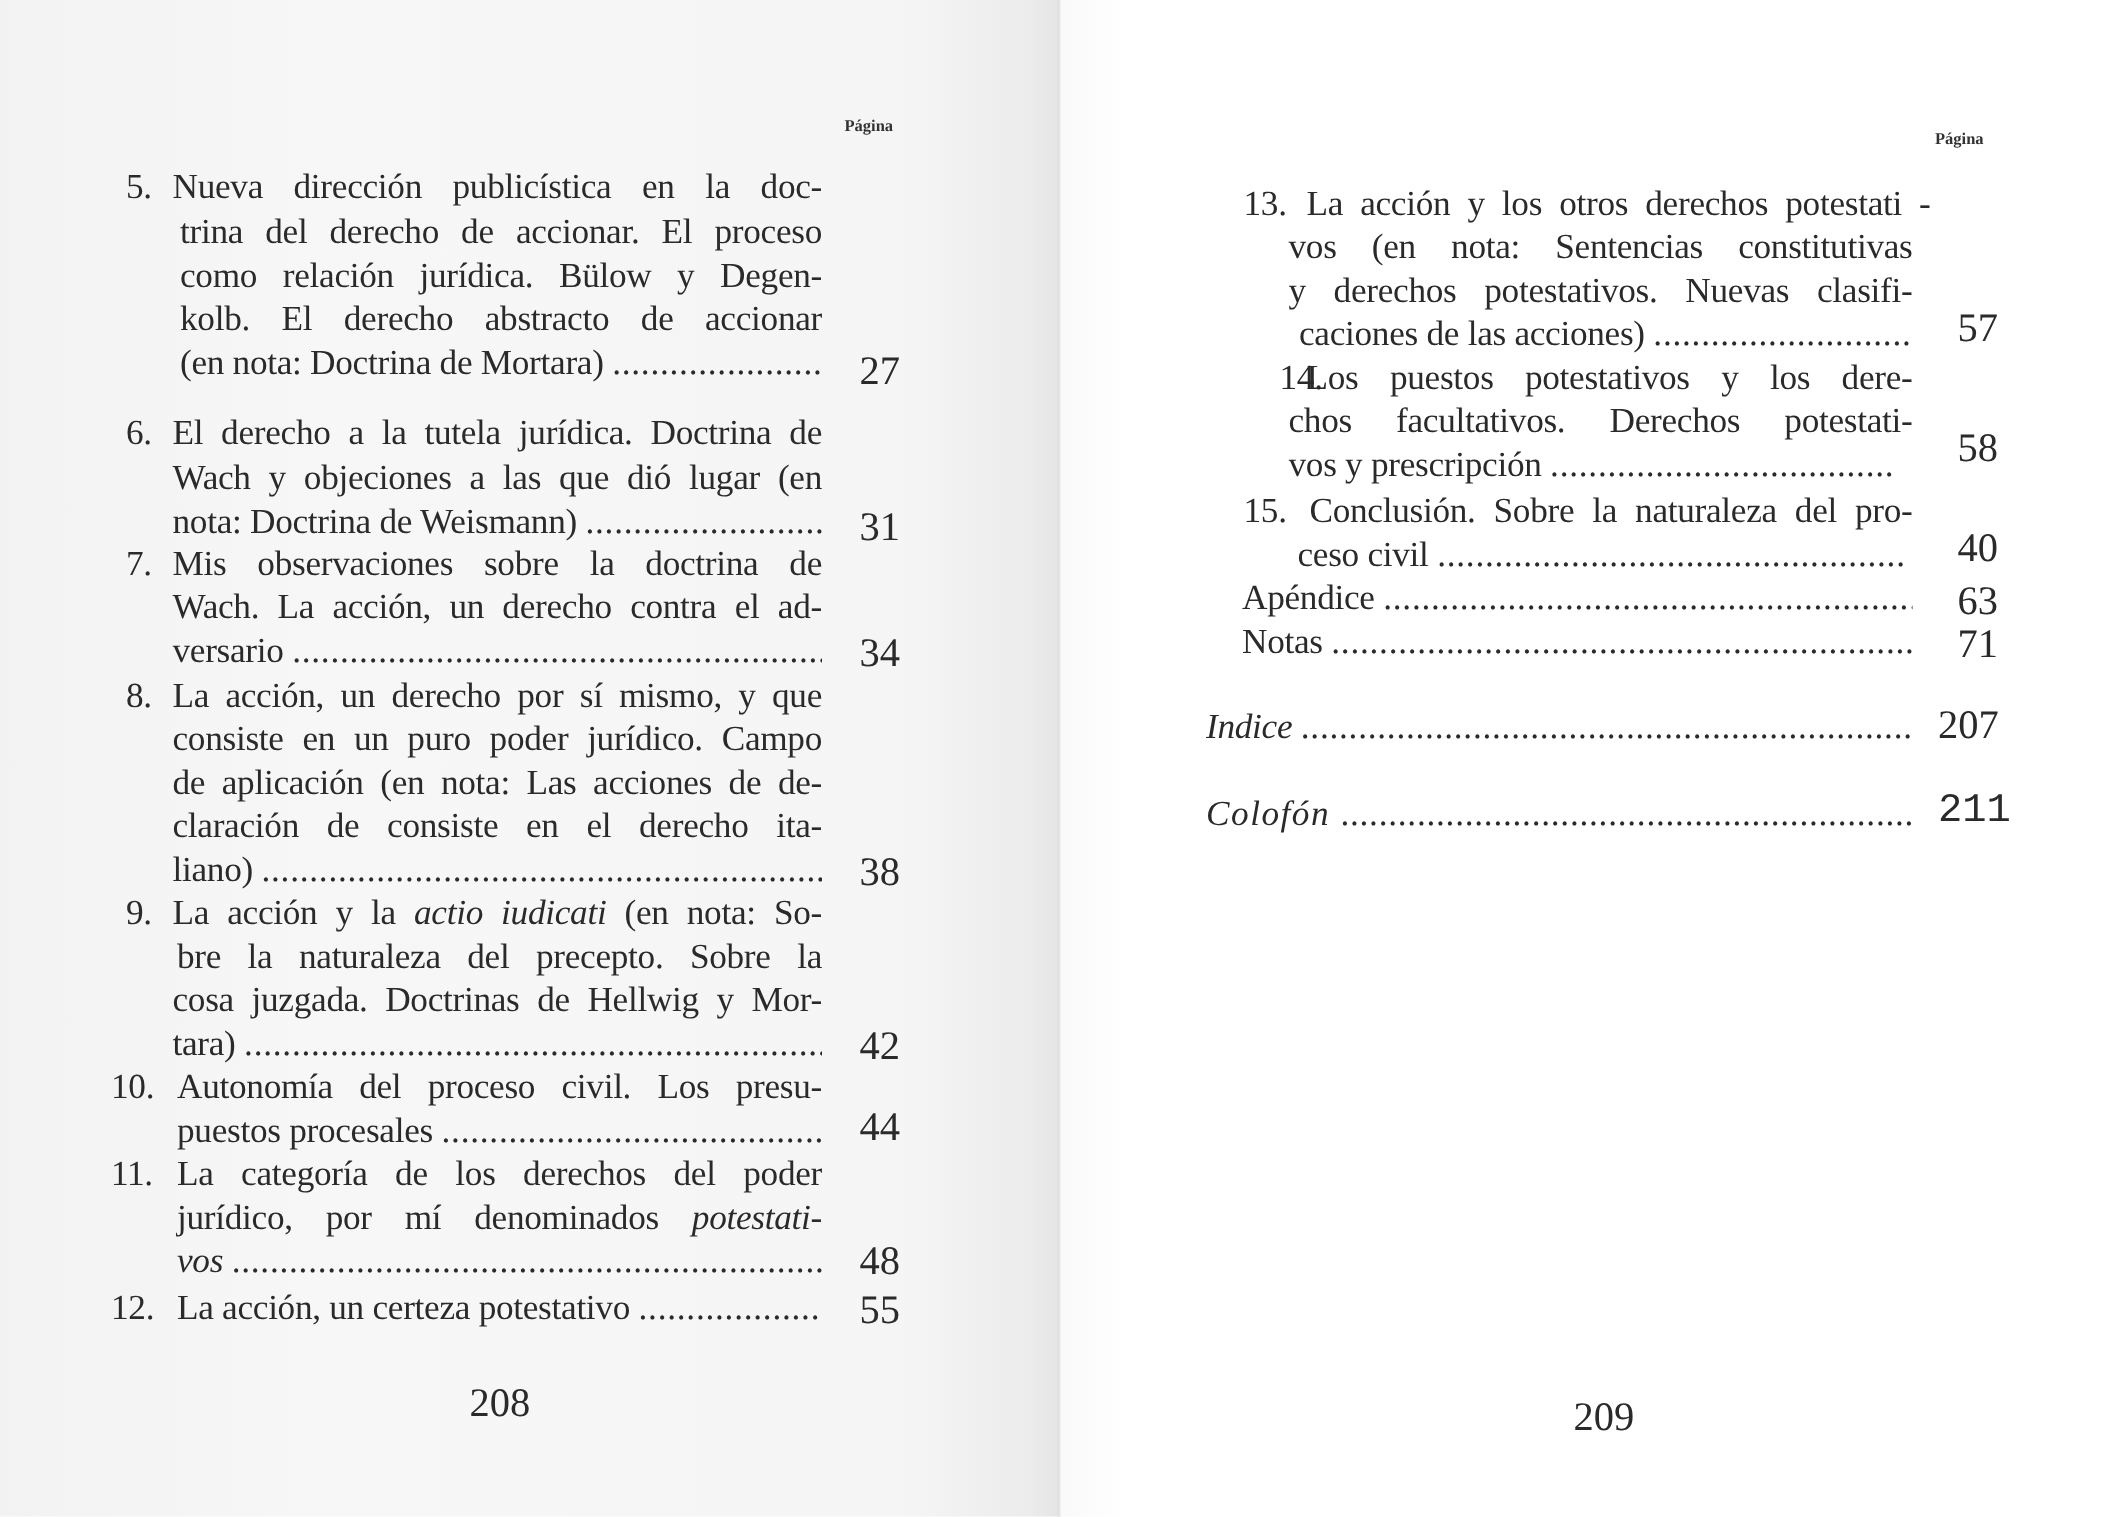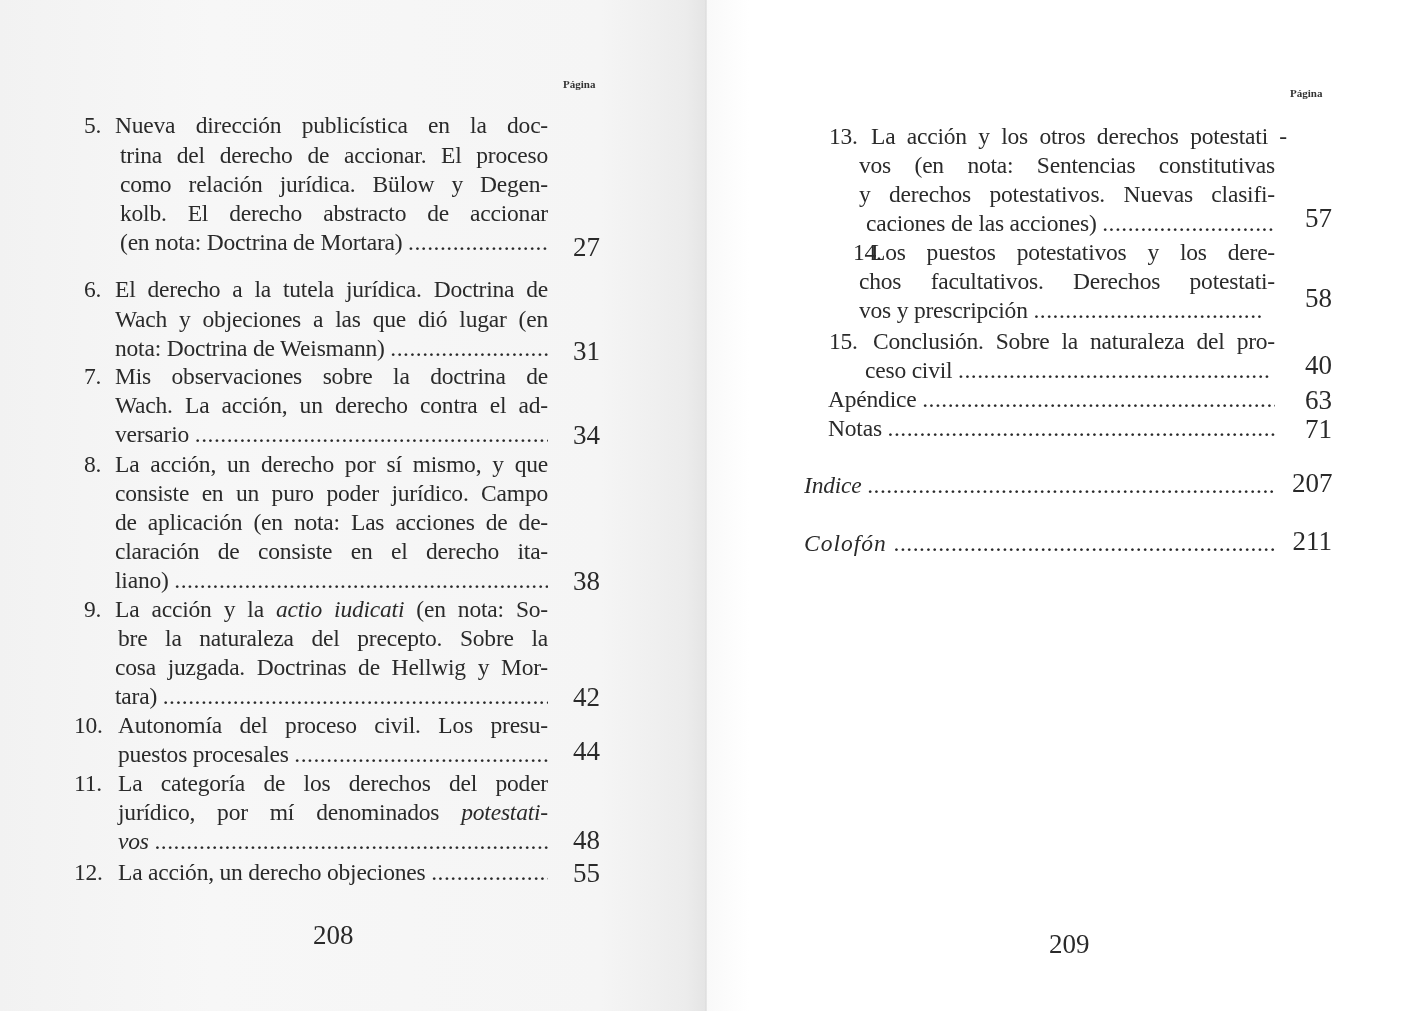--- a/index.html
+++ b/index.html
@@ -111,21 +111,21 @@
     <div class="line just" style="left:118px; top:798px; width:430px;"><span>jurídico, por mí denominados </span><i>potestati-</i></div>
     <div class="line leader-line" style="left: 118px; top: 827px; width: 430px; overflow: hidden;">
       <i>vos</i>
     <span class="dots"> ............................................................................................................</span></div>
     <div class="num" style="left:560px; top:826px;">48</div>
   </div>
 
   <div>
     <div class="line" style="left:74px; top:858px;">12.</div>
     <div class="line leader-line" style="left: 118px; top: 858px; width: 430px; overflow: hidden;">
-      <span>La acción, un derecho objeciones</span>
+      <span>La acción, un certeza potestativo</span>
     <span class="dots"> ............................................................................................................</span></div>
     <div class="num" style="left:560px; top:859px;">55</div>
   </div>
 
   <div class="folio" style="left:313px; top:921px;">208</div>
 </div>
 
 <div class="gutter"></div>
 
 <div class="page page-right">
@@ -177,17 +177,17 @@
   <div>
     <div class="line leader-line" style="left: 97px; top: 471px; width: 472px; overflow: hidden;">
       <i>Indice</i>
     <span class="dots"> ............................................................................................................</span></div>
     <div class="num" style="left:585px; top:469px;">207</div>
   </div>
   <div>
     <div class="line leader-line" style="left: 97px; top: 529px; width: 472px; letter-spacing: 1px; overflow: hidden;">
       <i>Colofón</i>
     <span class="dots"> ............................................................................................................</span></div>
-    <div class="num" style="left:585px; top:527px;">211</div>
+    <div class="num" style="left:585px; top:527px;font-family:Liberation Mono, monospace;">211</div>
   </div>
 
   <div class="folio" style="left:342px; top:930px;">209</div>
 </div>
 
 </body></html>

